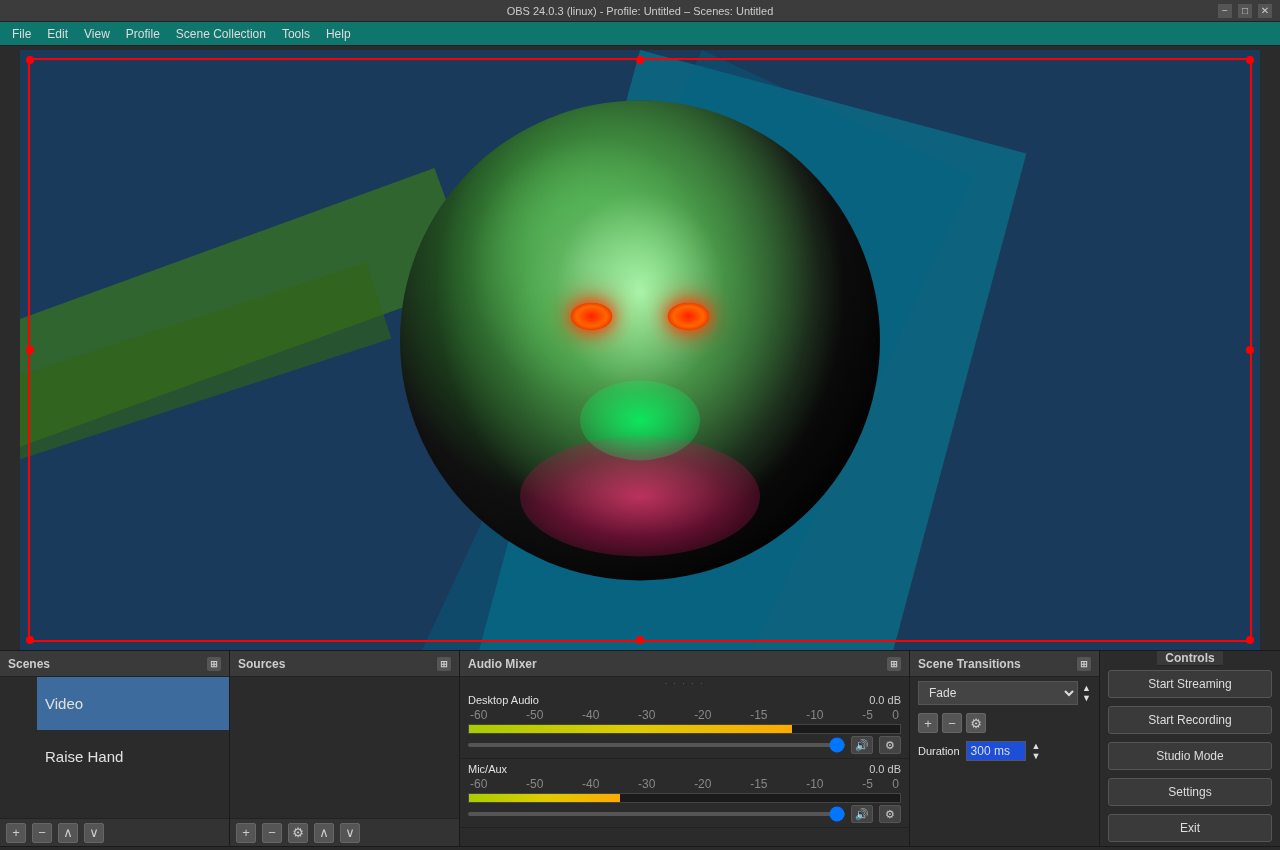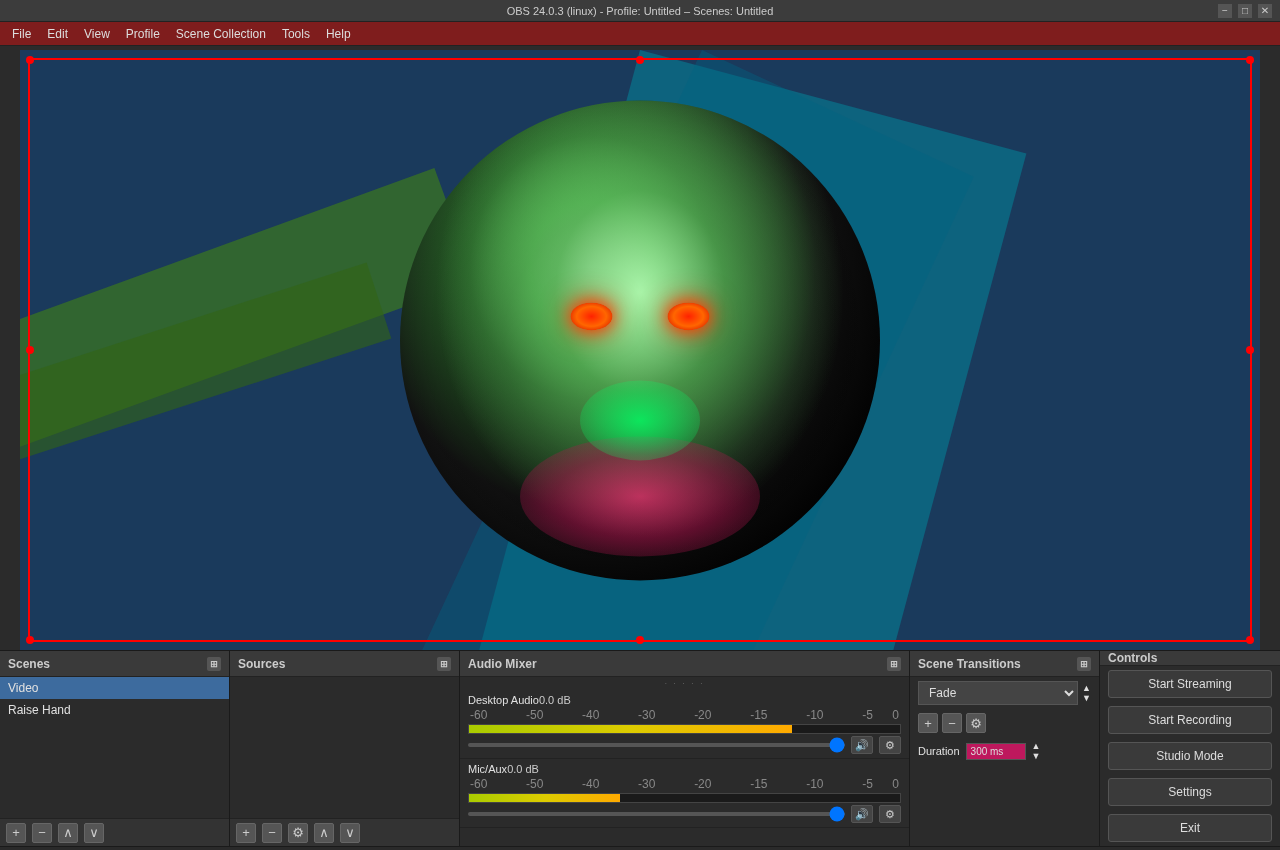--- a/index.html
+++ b/index.html
@@ -45,21 +45,21 @@
       font-size: 10px;
       cursor: pointer;
       display: flex;
       align-items: center;
       justify-content: center;
     }
 
     
     #menubar {
       height: 24px;
-      background: #7f1d1d;
+      background: #0f766e;
       display: flex;
       align-items: center;
       padding: 0 4px;
       border-bottom: 1px solid #222;
     }
     .menu-item {
       padding: 2px 8px;
       cursor: pointer;
       font-size: 12px;
       color: #ddd;
@@ -248,23 +248,24 @@
       justify-content: center;
       font-size: 9px;
       cursor: pointer;
     }
 
     
     #scenes-panel {
       width: 230px;
     }
     .scene-item {
-      padding: 4px 8px;
-      cursor: pointer;
-      font-size: 12px;
+      padding: 18px 8px;
+      cursor: pointer;
+      font-size: 15px;
+      margin-left: 37px;
     }
 
     .panel-toolbar {
       height: 28px;
       background: #333;
       display: flex;
       align-items: center;
       padding: 0 6px;
       gap: 6px;
       border-top: 1px solid #222;
@@ -317,20 +318,21 @@
     
     #audio-panel {
       width: 450px;
     }
     .audio-channel {
       padding: 4px 8px;
       border-bottom: 1px solid #222;
     }
     .audio-label-row {
       display: flex;
+      justify-content: space-between;
       align-items: center;
       margin-bottom: 2px;
     }
     .audio-label { font-size: 11px; }
     .audio-db { font-size: 11px; color: #ccc; }
     .meter-container {
       position: relative;
       height: 10px;
       background: #1a1a1a;
       border: 1px solid #444;
@@ -414,25 +416,25 @@
       gap: 4px;
     }
     .transition-duration-row {
       display: flex;
       align-items: center;
       padding: 4px 8px;
       gap: 6px;
     }
     .duration-label { font-size: 11px; }
     .duration-input {
-      background: #be185d;
+      background: #1d4ed8;
       border: 1px solid #555;
       color: #ddd;
       padding: 2px 4px;
-      font-size: 10px;
+      font-size: 12px;
       width: 60px;
     }
 
     
     #controls-panel {
       flex: 1;
     }
     .control-btn {
       margin: 4px 8px;
       padding: 6px;
@@ -664,21 +666,21 @@
     <div class="transition-duration-row">
       <span class="duration-label">Duration</span>
       <input type="text" class="duration-input" value="300 ms" style="">
       <div style="display:flex;flex-direction:column;">
         <span style="font-size:9px; line-height:10px; cursor:pointer;">▲</span>
         <span style="font-size:9px; line-height:10px; cursor:pointer;">▼</span>
       </div>
     </div>
   </div>
 
-  <div class="panel" id="controls-panel" style="border-right:none;">
+  <div class="panel" id="controls-panel" style="border-right:none;align-items:center;">
     <div class="panel-header">
       <span>Controls</span>
     </div>
     <div id="controls-buttons">
     <button class="control-btn">Start Streaming</button><button class="control-btn">Start Recording</button><button class="control-btn">Studio Mode</button><button class="control-btn">Settings</button><button class="control-btn">Exit</button></div>
   </div>
 
 </div>
 
 <div id="statusbar">

